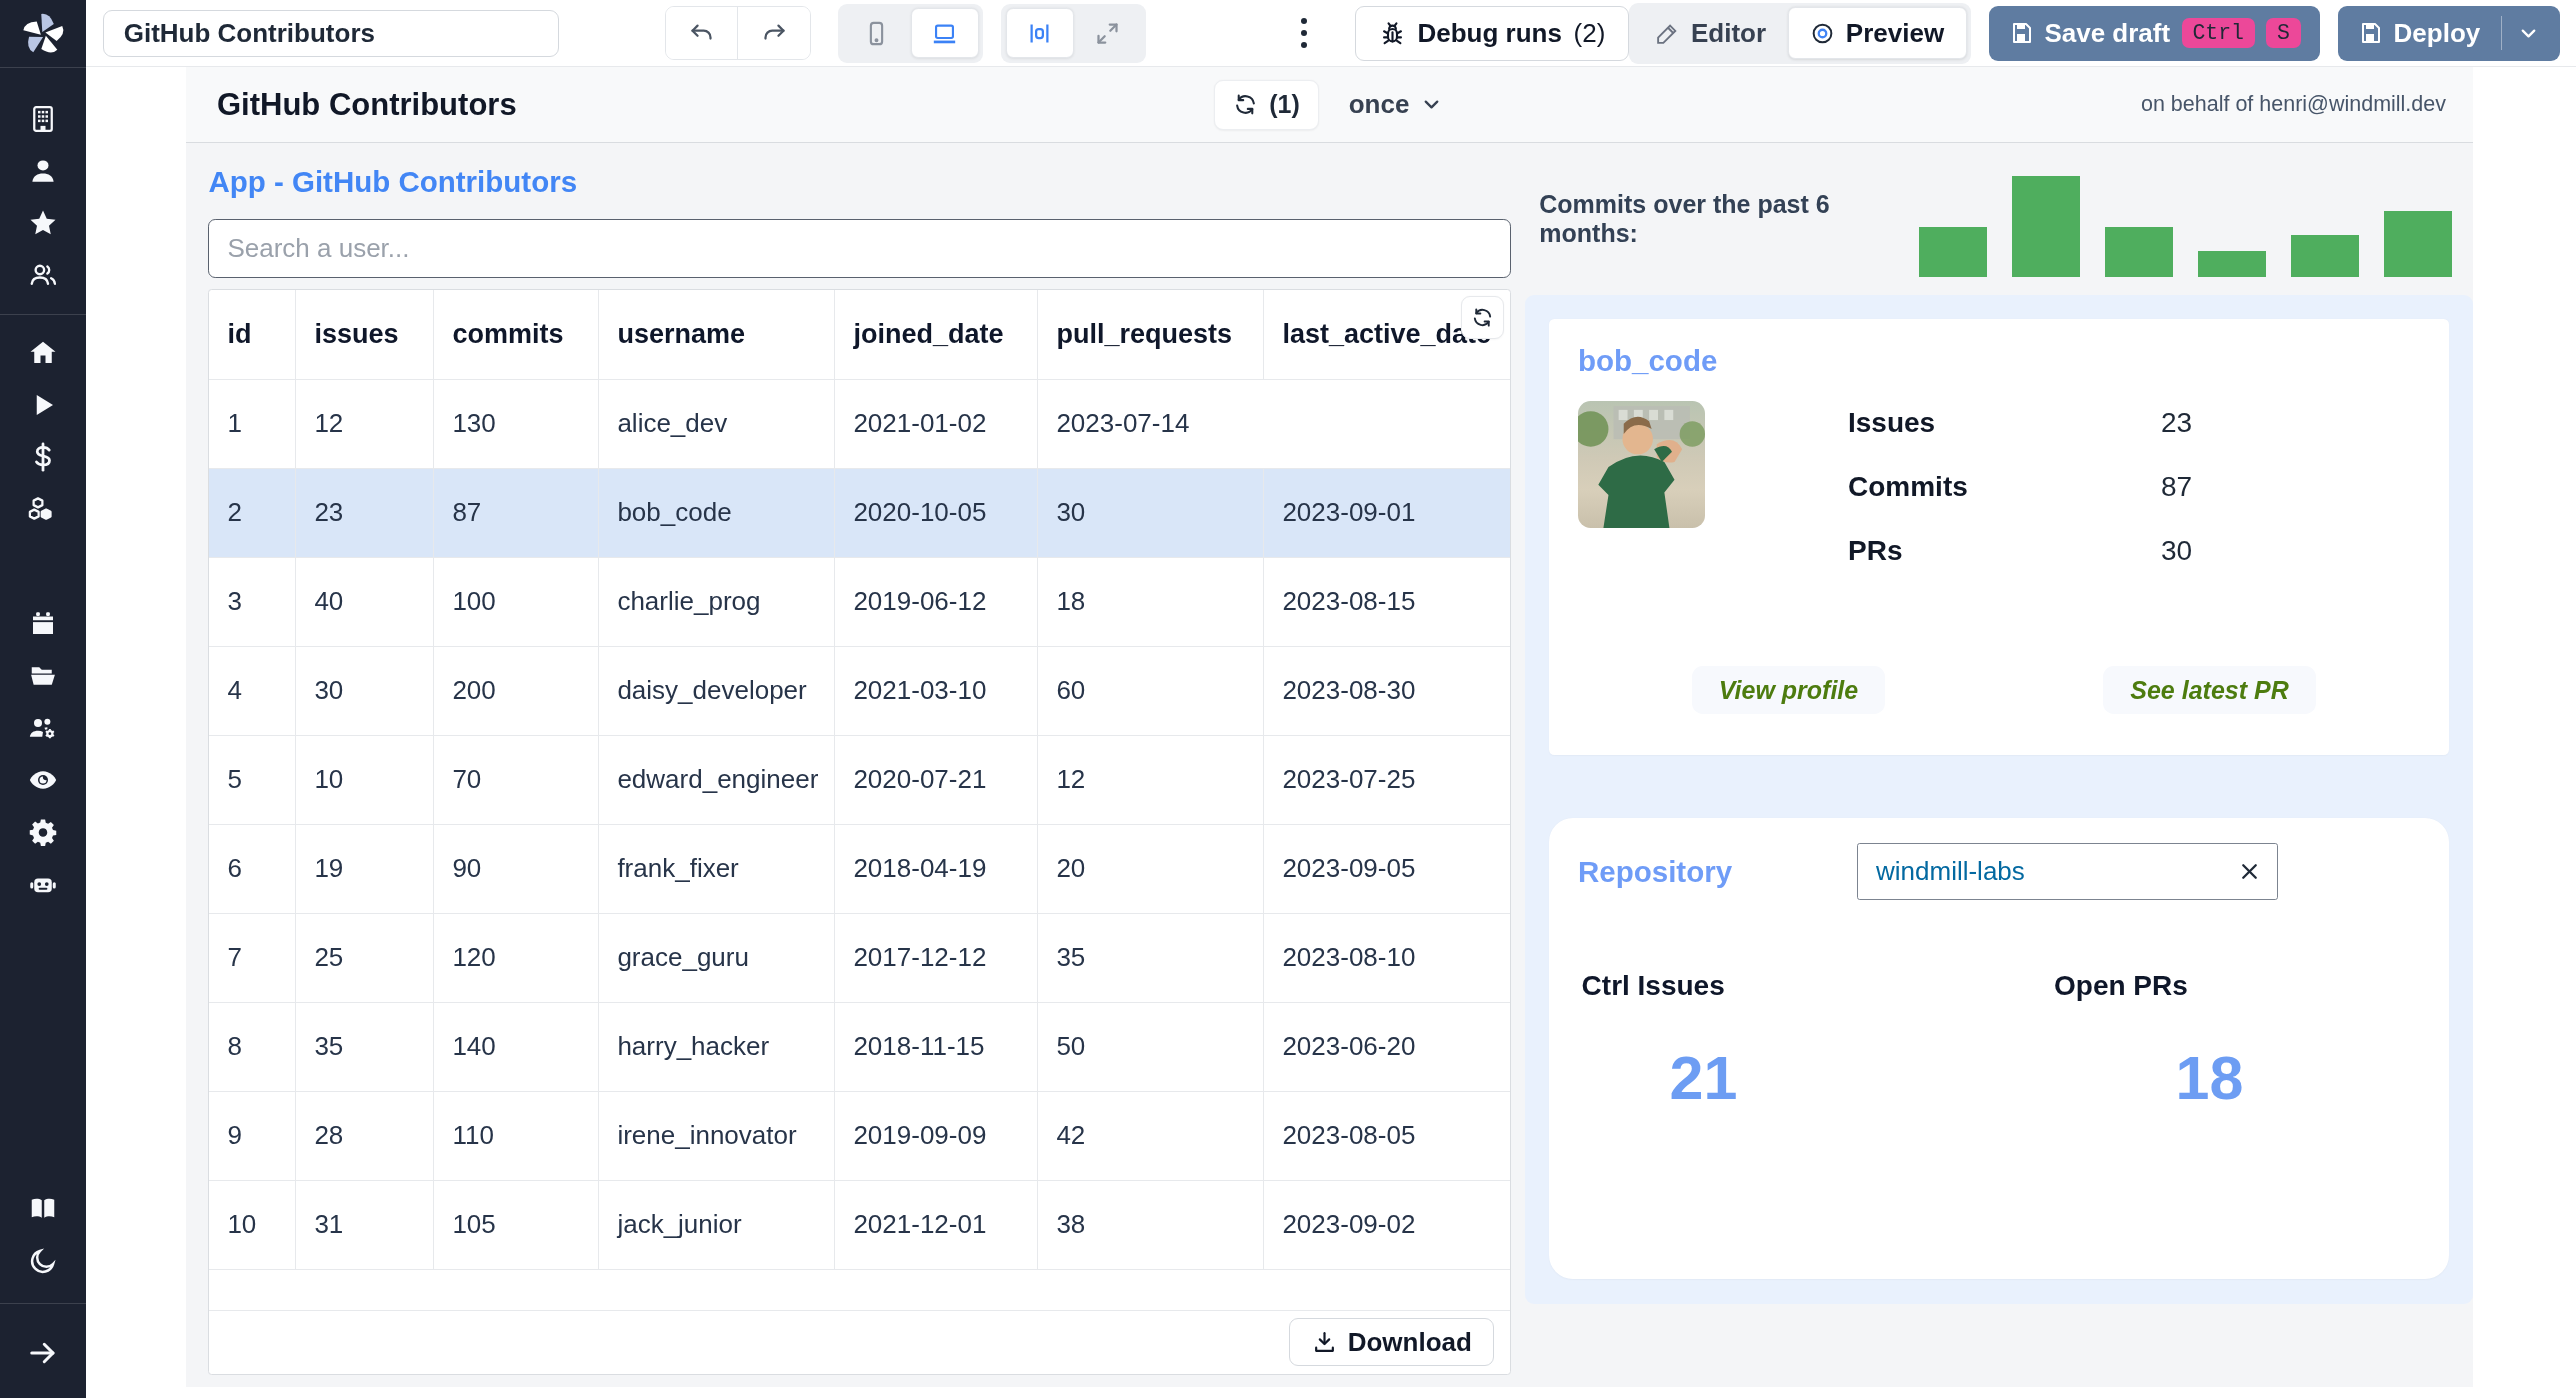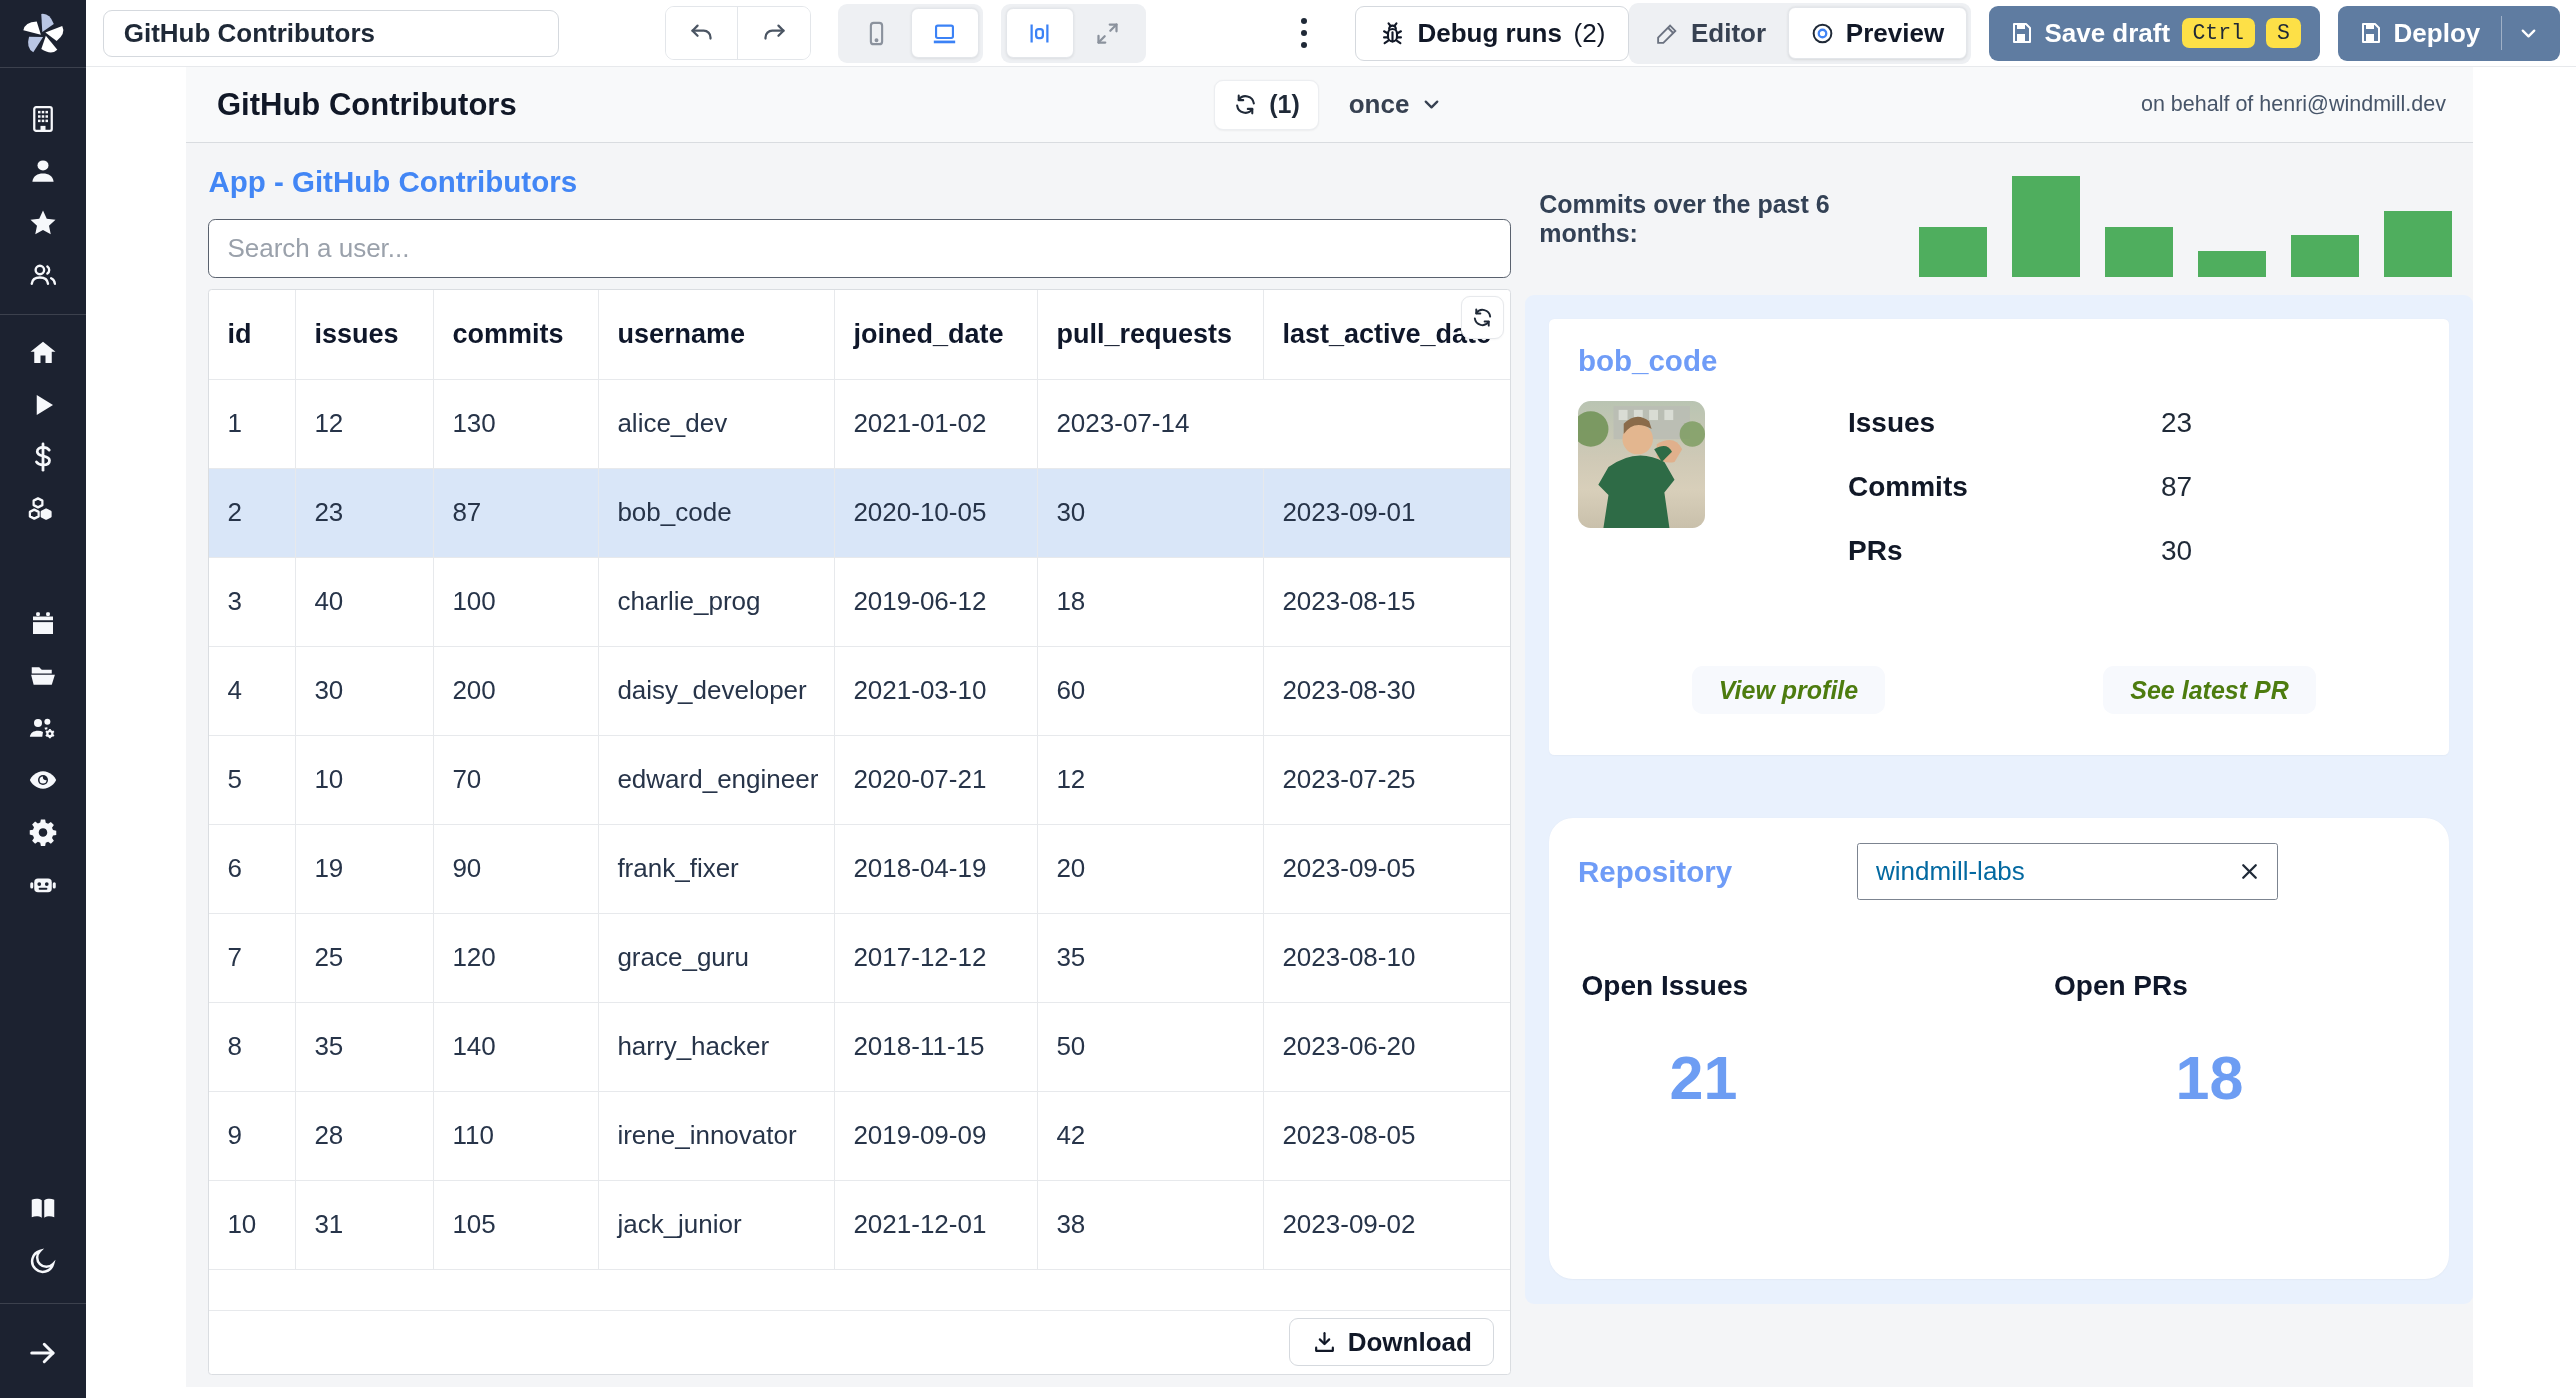--- a/index.html
+++ b/index.html
@@ -37,21 +37,21 @@
   .btn-outline { display:flex; align-items:center; gap:11.6px; height:55px; padding:0 23px;
     background:#fff; border:1.3px solid #d5d9de; border-radius:9px; font-size:26px; font-weight:700;
     color:#111827; cursor:pointer; margin-left:39px; }
   .btn-outline .cnt { font-weight:400; }
   .ep-group { height:61px; }
   .ep-item { display:flex; align-items:center; gap:10.7px; padding:0 21.5px; height:52px; font-size:26px;
     font-weight:600; color:#374151; cursor:pointer; border-radius:7.2px; }
   .ep-item.sel { background:#fff; border:1.3px solid #e3e6ea; box-shadow:0 0.9px 2.7px rgba(0,0,0,.1); color:#111827; font-weight:700; }
   .btn-solid { display:flex; align-items:center; gap:11.6px; height:55px; padding:0 19.7px; margin-left:18px;
     background:#5f7ca1; border:none; border-radius:9px; color:#fff; font-size:26px; font-weight:700; cursor:pointer; }
-  kbd { background:#fde047; color:#1f2937; border-radius:7.2px; padding:2.7px 10.7px;
+  kbd { background:#ec4899; color:#1f2937; border-radius:7.2px; padding:2.7px 10.7px;
     font-family:"Liberation Mono","DejaVu Sans Mono",monospace; font-size:21.5px; font-weight:400; }
   .dep-div { width:1.3px; height:34px; background:rgba(255,255,255,.4); margin:0 3.6px 0 9px; }
 
   
   .canvas { position:absolute; left:186px; top:67px; width:2287px; height:1320px; background:#f4f5f7; }
   .app-header { height:76px; background:#f8f9fa; border-bottom:1.3px solid #d9dce0;
     display:flex; align-items:center; padding:0 27px 0 31px; }
   .app-header h1 { font-size:31px; font-weight:800; color:#111827; }
   .spacer { flex:1; }
   .refresh-pill { display:flex; align-items:center; gap:10.7px; height:50px; padding:0 18px; background:#fff;
@@ -654,21 +654,21 @@
               <button class="repo-clear">
                 <svg width="25" height="25" viewBox="0 0 24 24" fill="none" stroke="#1f2937" stroke-width="2.2" stroke-linecap="round">
                     <line x1="6" y1="6" x2="18" y2="18"></line>
                     <line x1="18" y1="6" x2="6" y2="18"></line>
                   </svg>
               </button>
             </div>
           </div>
           <div class="repo-stats">
             <div class="repo-col">
-              <div class="lbl">Open Issues</div>
+              <div class="lbl">Ctrl Issues</div>
               <div class="big-num" style="transform:translateX(-85px);">21</div>
             </div>
             <div class="repo-col right">
               <div class="lbl">Open PRs</div>
               <div class="big-num">18</div>
             </div>
           </div>
         </div>
       </div>
     </section>

